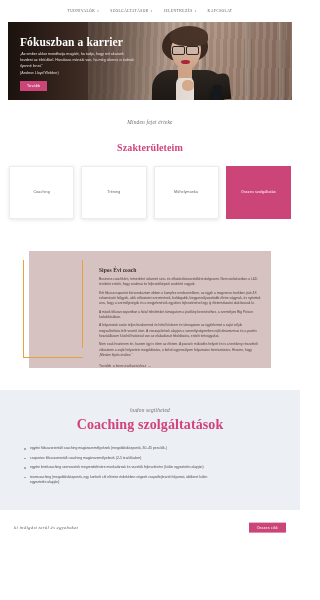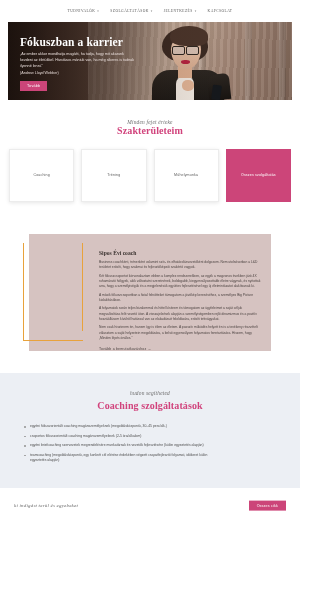--- a/index.html
+++ b/index.html
@@ -129,21 +129,21 @@
     font-style:italic;font-size:5.4px;color:#6d6d6d;
     letter-spacing:.2px;
   }
   .sec-title{
     text-align:center;font-family:"Liberation Serif",serif;
     font-weight:700;color:#d1437c;letter-spacing:.1px;
   }
 
   
   .specialties{padding:19px 0 0;background:#fff;}
-  .specialties .sec-title{font-size:10px;margin-top:0;}
+  .specialties .sec-title{font-size:10px;margin-top:17px;}
   .cards{
     display:flex;gap:7px;justify-content:center;
     margin-top:13px;padding:0 9px;
   }
   .card{
     flex:1;height:53px;background:#fff;
     border:.4px solid #ececec;
     box-shadow:0 1px 4px rgba(0,0,0,.10);
     display:flex;align-items:center;justify-content:center;
     text-align:center;padding:0 3px;cursor:pointer;
@@ -176,21 +176,21 @@
   .bio-p{font-size:3.3px;line-height:1.62;color:#4c4341;margin-bottom:3px;}
   .bio-link{
     display:inline-block;margin-top:3px;font-size:3.5px;color:#4c4341;
     letter-spacing:.2px;cursor:pointer;
   }
 
   
   .services{
     background:#eceff4;margin-top:22px;padding:17px 0 20px;
   }
-  .services .sec-title{font-size:10px;margin-top:4px;}
+  .services .sec-title{font-size:14px;margin-top:4px;}
   .svc-list{margin:13px 0 0 24px;padding:0;list-style:none;width:185px;}
   .svc-item{
     position:relative;padding-left:6px;margin-bottom:4px;
     font-size:3.4px;line-height:1.62;color:#4e4e4e;
   }
   .svc-item:before{
     content:"";position:absolute;left:0;top:2.2px;
     width:1.6px;height:1.6px;background:#9b9b9b;border-radius:50%;
   }
 

